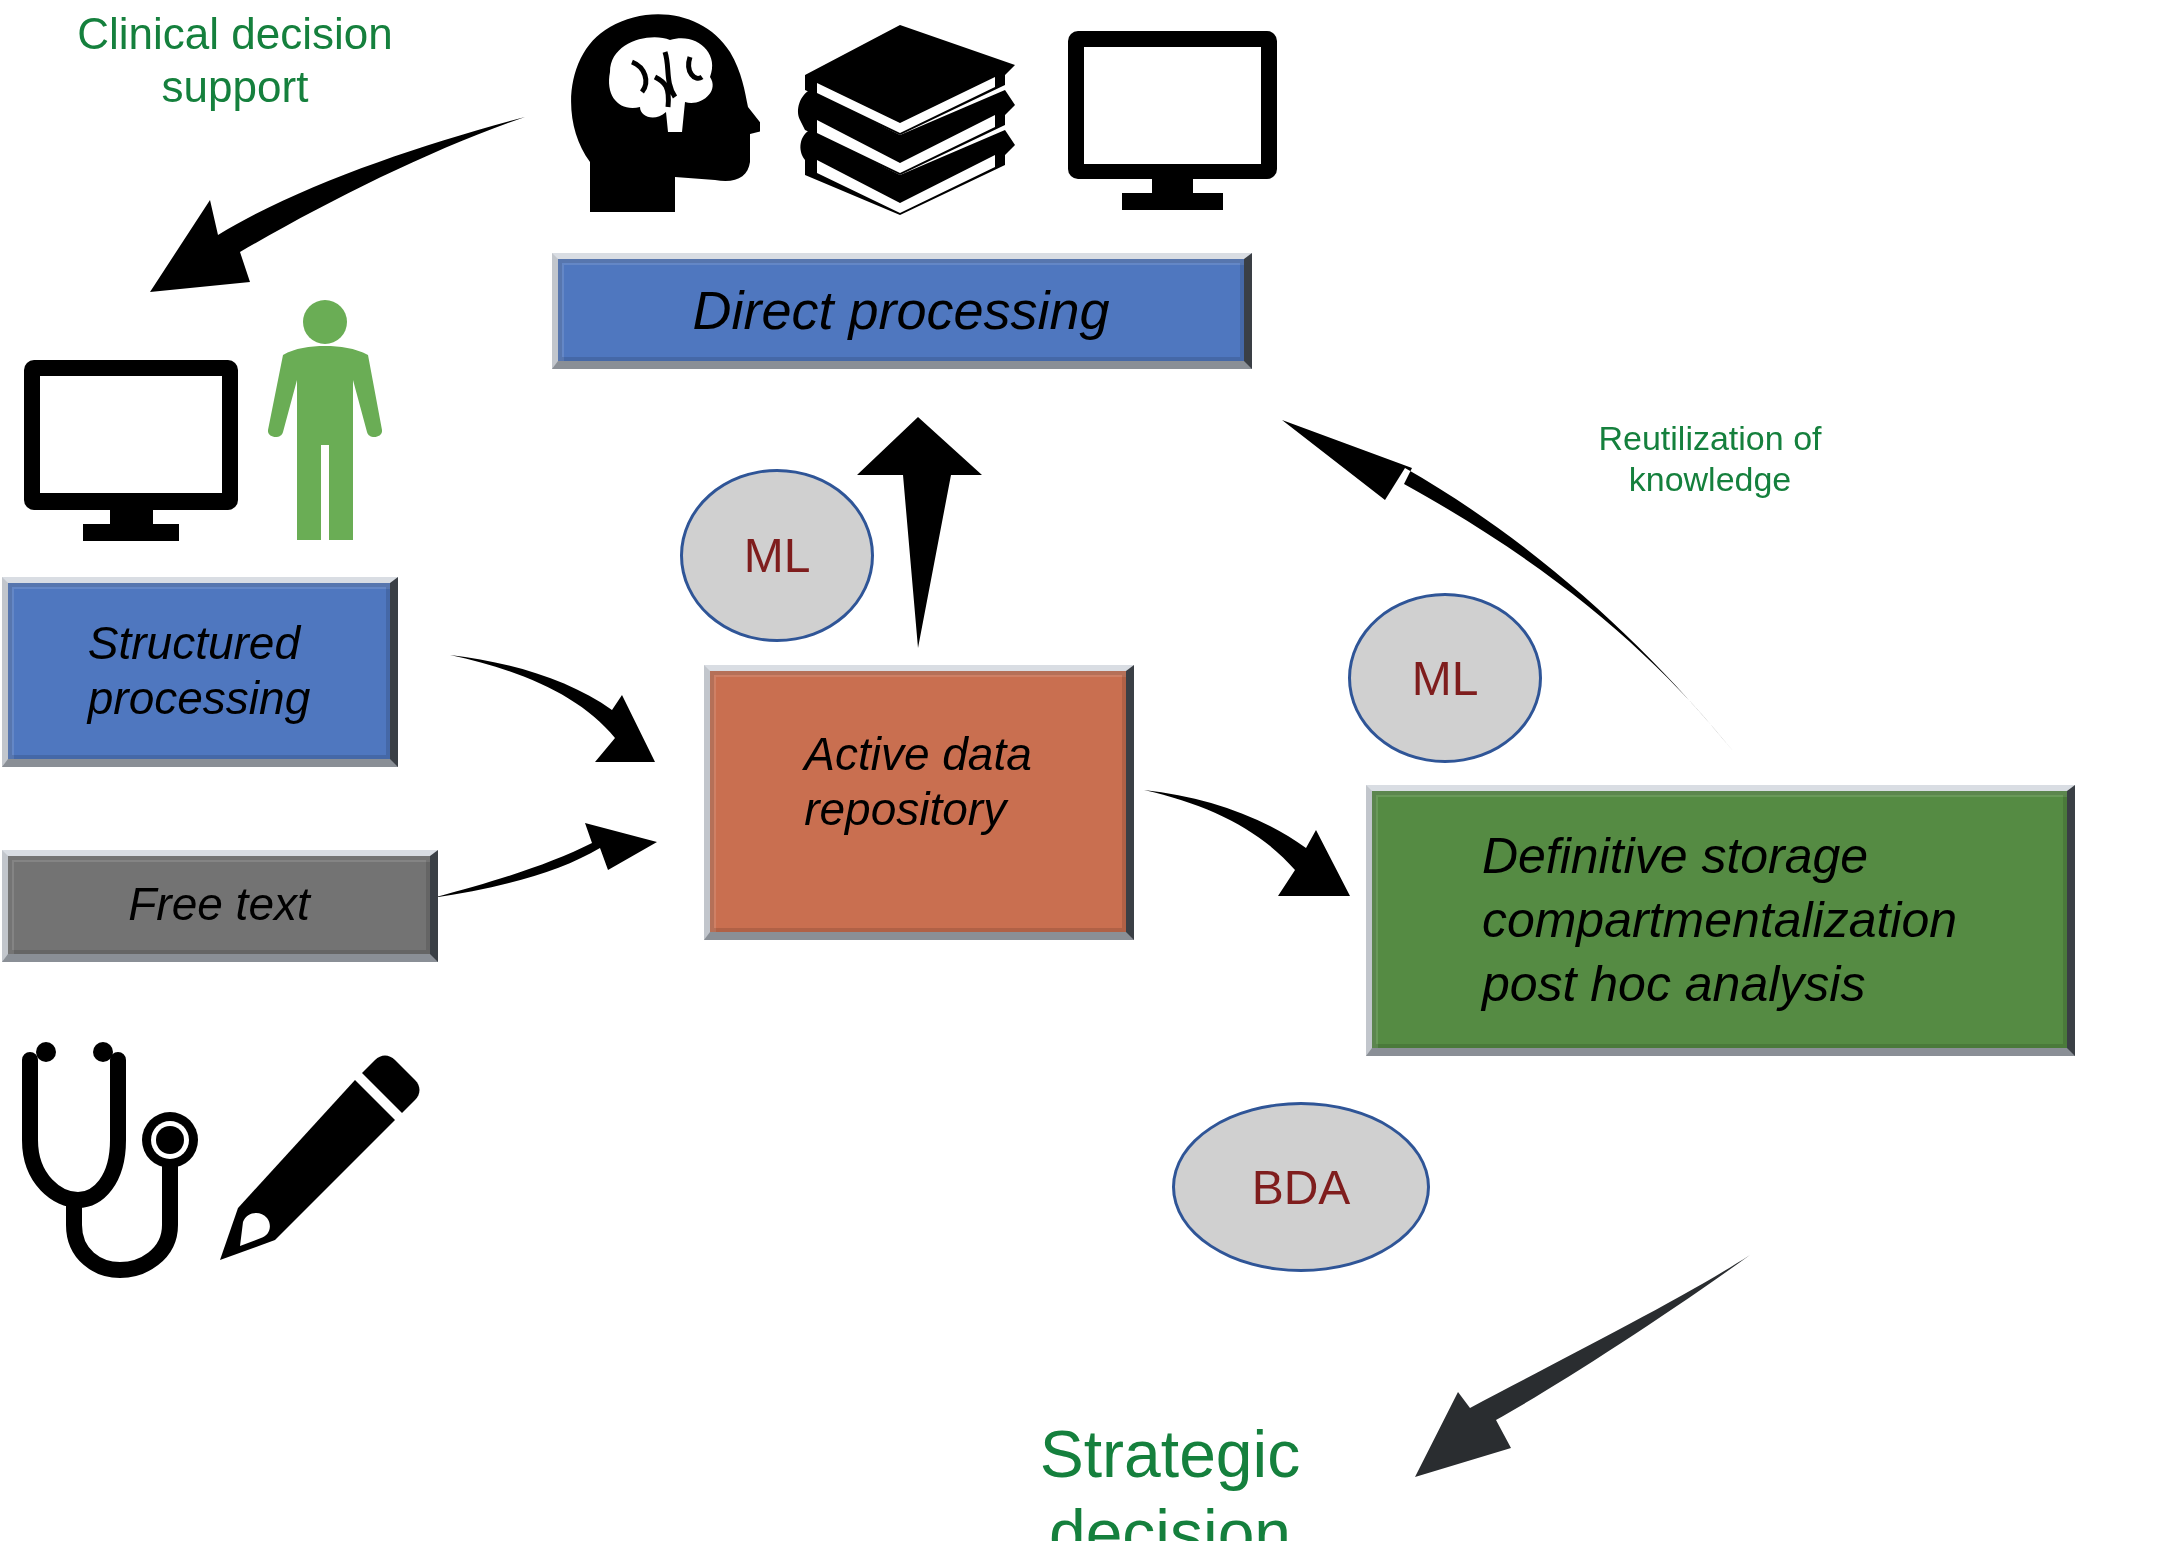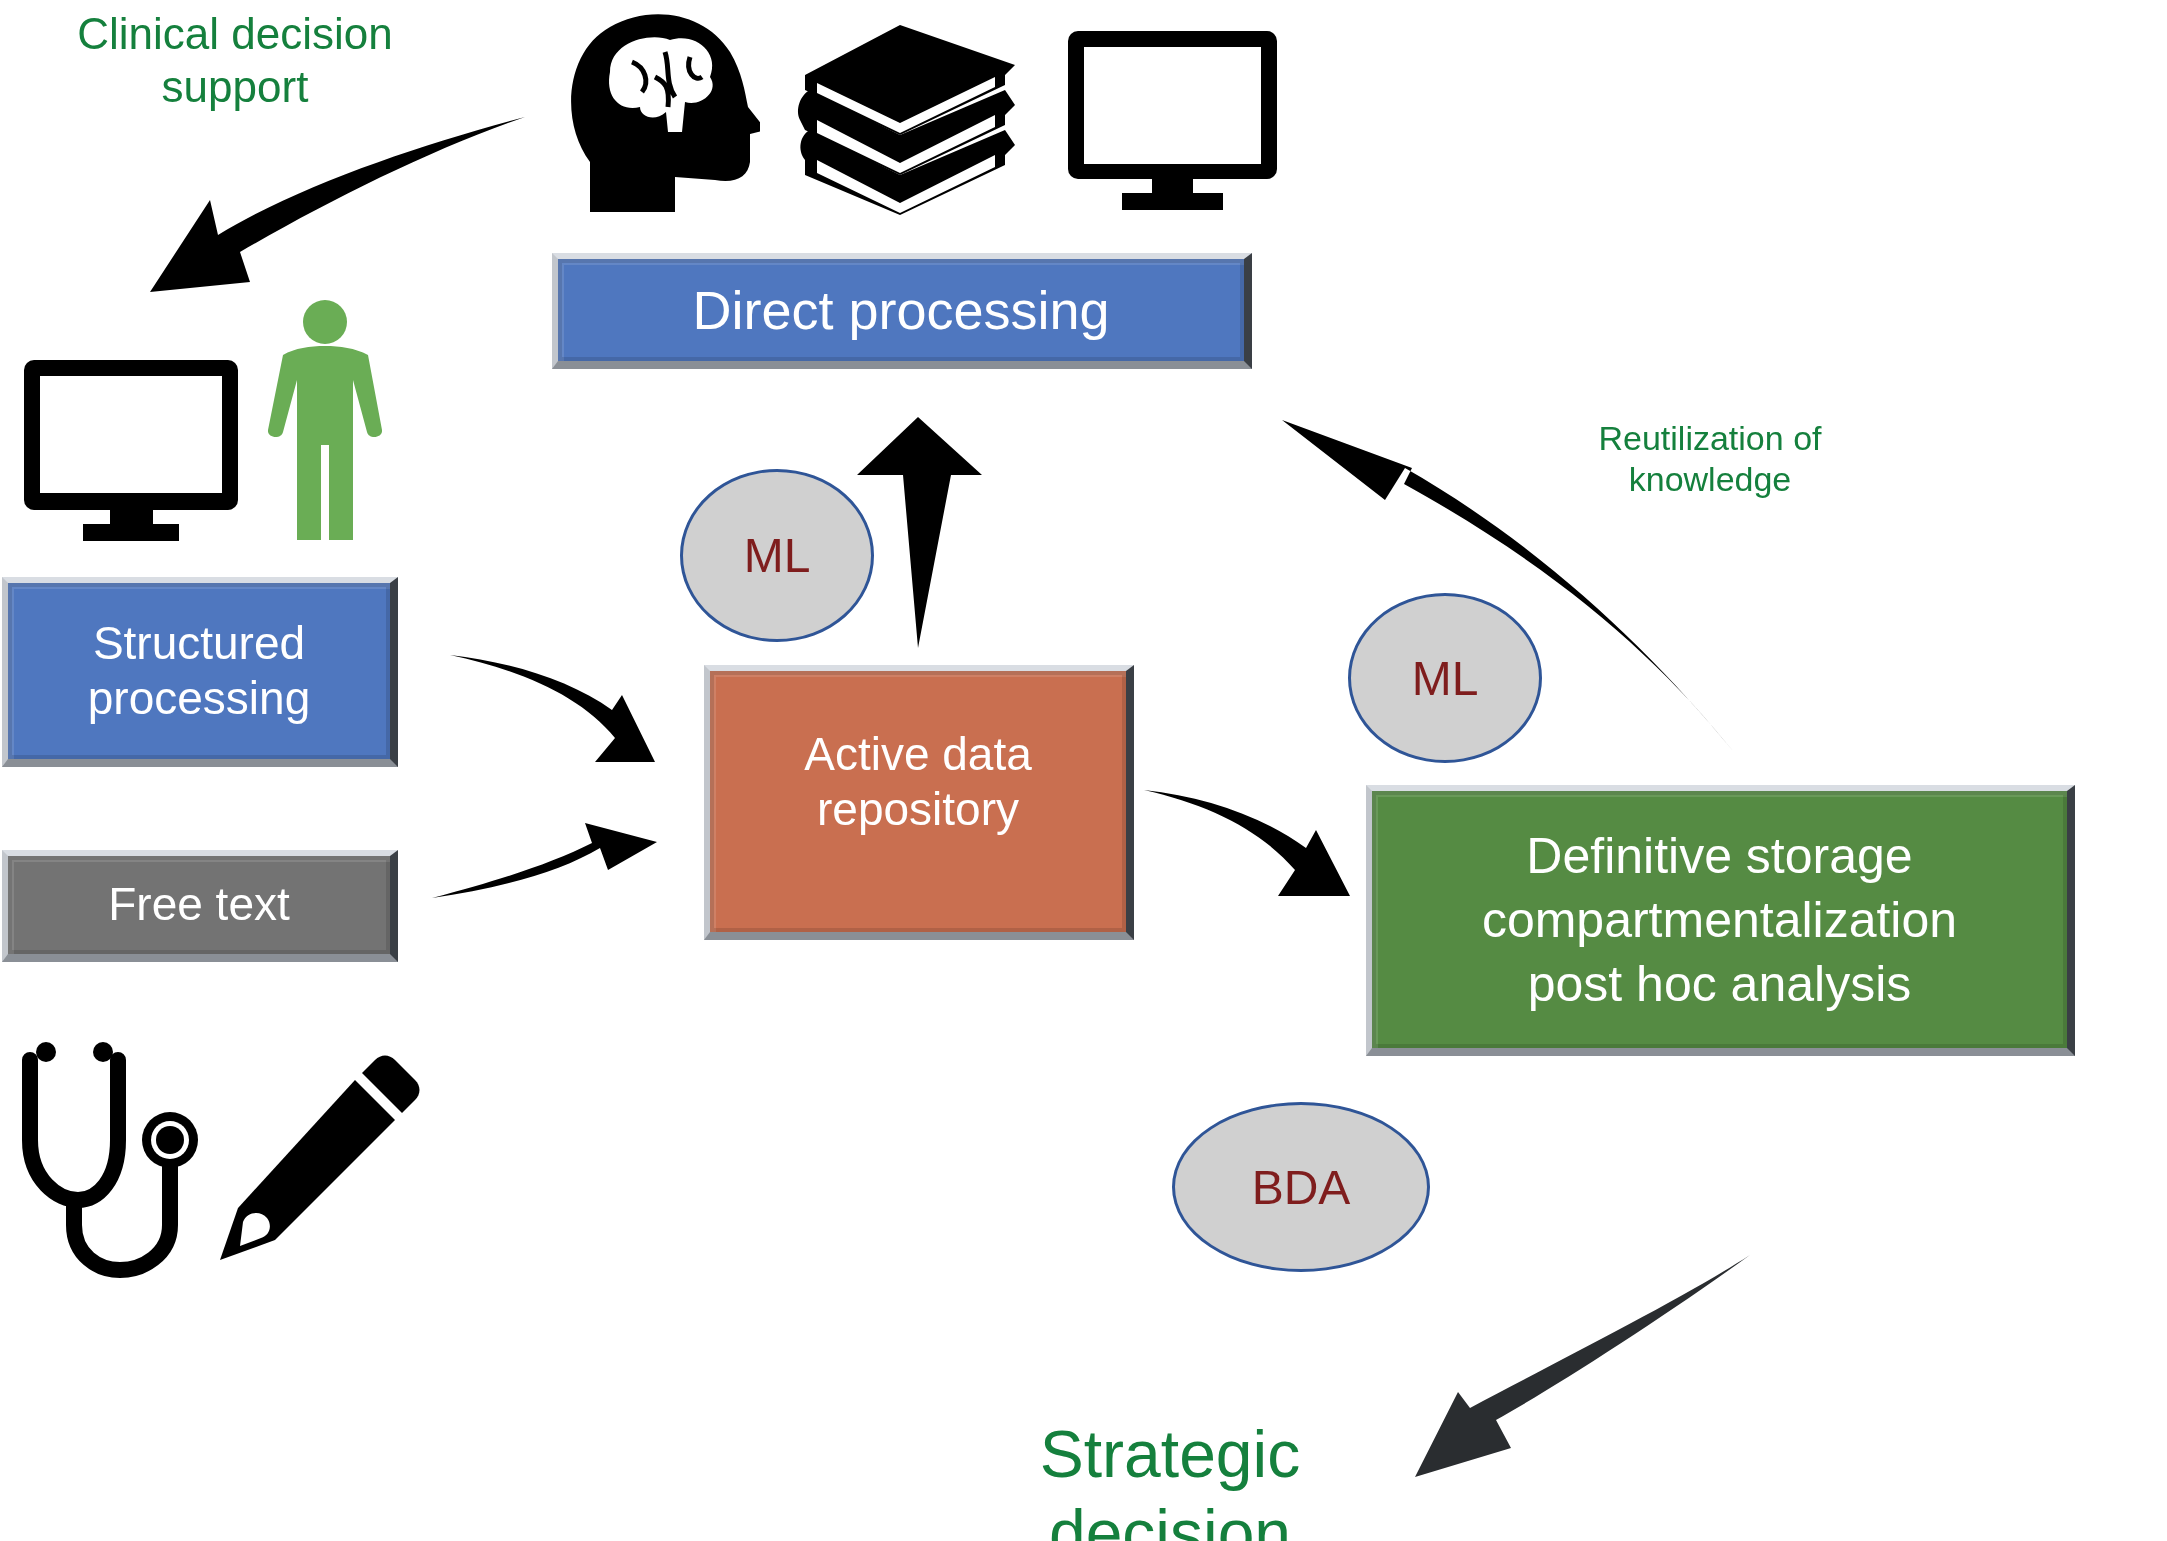--- a/index.html
+++ b/index.html
@@ -1,25 +1,25 @@
 <!DOCTYPE html>
 <html><head>
 <meta charset="utf-8">
 <style>
   html, body { margin:0; padding:0; background:#ffffff; }
   body { width:2167px; height:1541px; position:relative; overflow:hidden;
          font-family:"Liberation Sans", sans-serif; }
   .abs { position:absolute; }
   .label { color:#15803d; text-align:center; line-height:1.2; font-size:44px; }
-  .box { position:absolute; box-sizing:border-box; color:#ffffff; display:flex;
-         align-items:center; justify-content:center; text-align:center;
+  .box { position:absolute; box-sizing:border-box; color:#000000; display:flex;
+         align-items:center; justify-content:center; 
          border-style:solid; border-width:6px 8px 8px 6px;
          border-color:#d9dde3 #3a3f45 #8a8f96 #c2c6cc;
          box-shadow: inset 0 0 0 4px rgba(0,0,0,0.12), inset 6px 6px 0 rgba(255,255,255,0.12);
-         line-height:1.2; }
+         line-height:1.2;font-style:italic; }
   .bubble { position:absolute; box-sizing:border-box; border:3px solid #2f5597;
             background:#d0d0d0; border-radius:50%; color:#7f1d1d; display:flex;
             align-items:center; justify-content:center; font-size:48px; }
   svg.layer { position:absolute; left:0; top:0; }
 </style>
 </head>
 <body>
 
 <svg class="layer" width="2167" height="1541">
 
@@ -101,21 +101,21 @@
   <path fill="#fff" d="M28,172 C32,162 45,160 52,168 C58,176 54,186 46,188 L25,196 Z"></path>
 </svg>
 
 <div class="box" style="left:552px; top:253px; width:700px; height:116px; background:#4f77bf; font-size:54px;">
   <span>Direct processing</span>
 </div>
 <div class="box" style="left:2px; top:577px; width:396px; height:190px; background:#4f77bf; font-size:46px; white-space:pre-line;">
   <span>Structured
 processing</span>
 </div>
-<div class="box" style="left:2px; top:850px; width:396px; height:112px; background:#737373; font-size:46px;">
+<div class="box" style="left:2px; top:850px; width:436px; height:112px; background:#737373; font-size:46px;">
   <span>Free text</span>
 </div>
 <div class="box" style="left:704px; top:665px; width:430px; height:275px; background:#c96f50; font-size:46px; white-space:pre-line; align-items:flex-start; padding-top:56px;">
   <span>Active data
 repository</span>
 </div>
 <div class="box" style="left:1366px; top:785px; width:709px; height:271px; background:#558b43; font-size:50px; white-space:pre-line; line-height:1.28;">
   <span>Definitive storage
 compartmentalization
 post hoc analysis</span>

